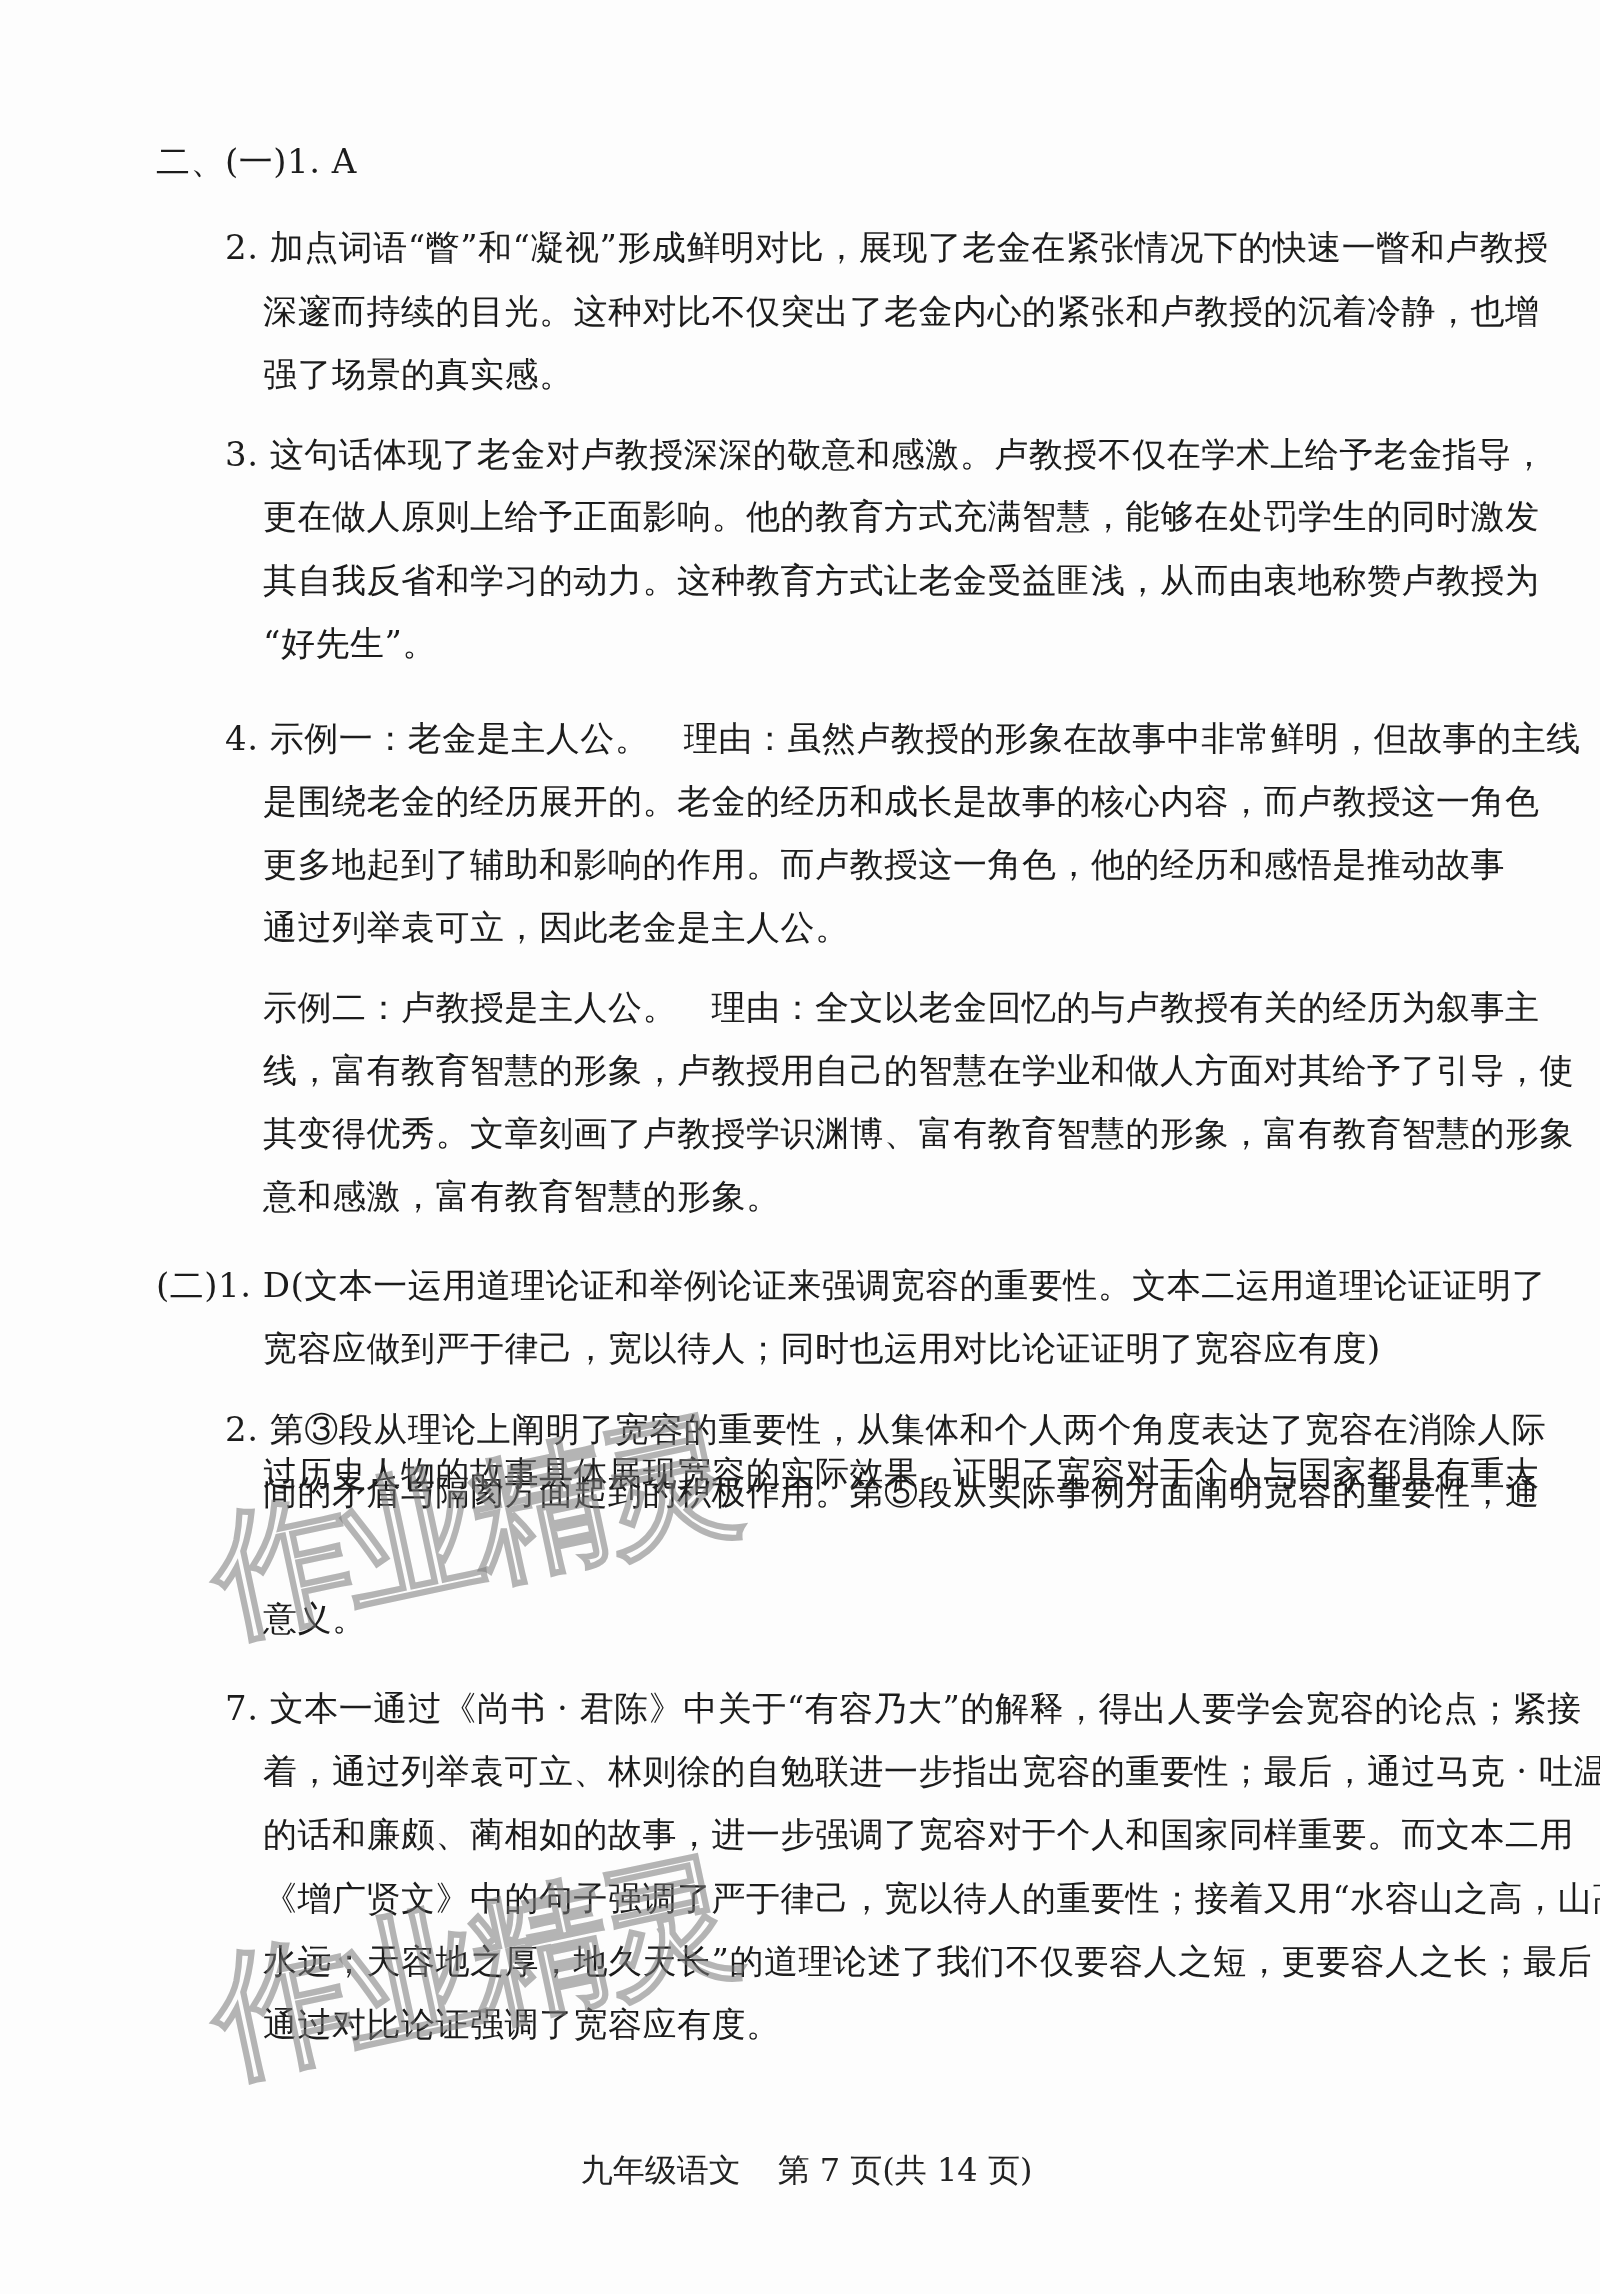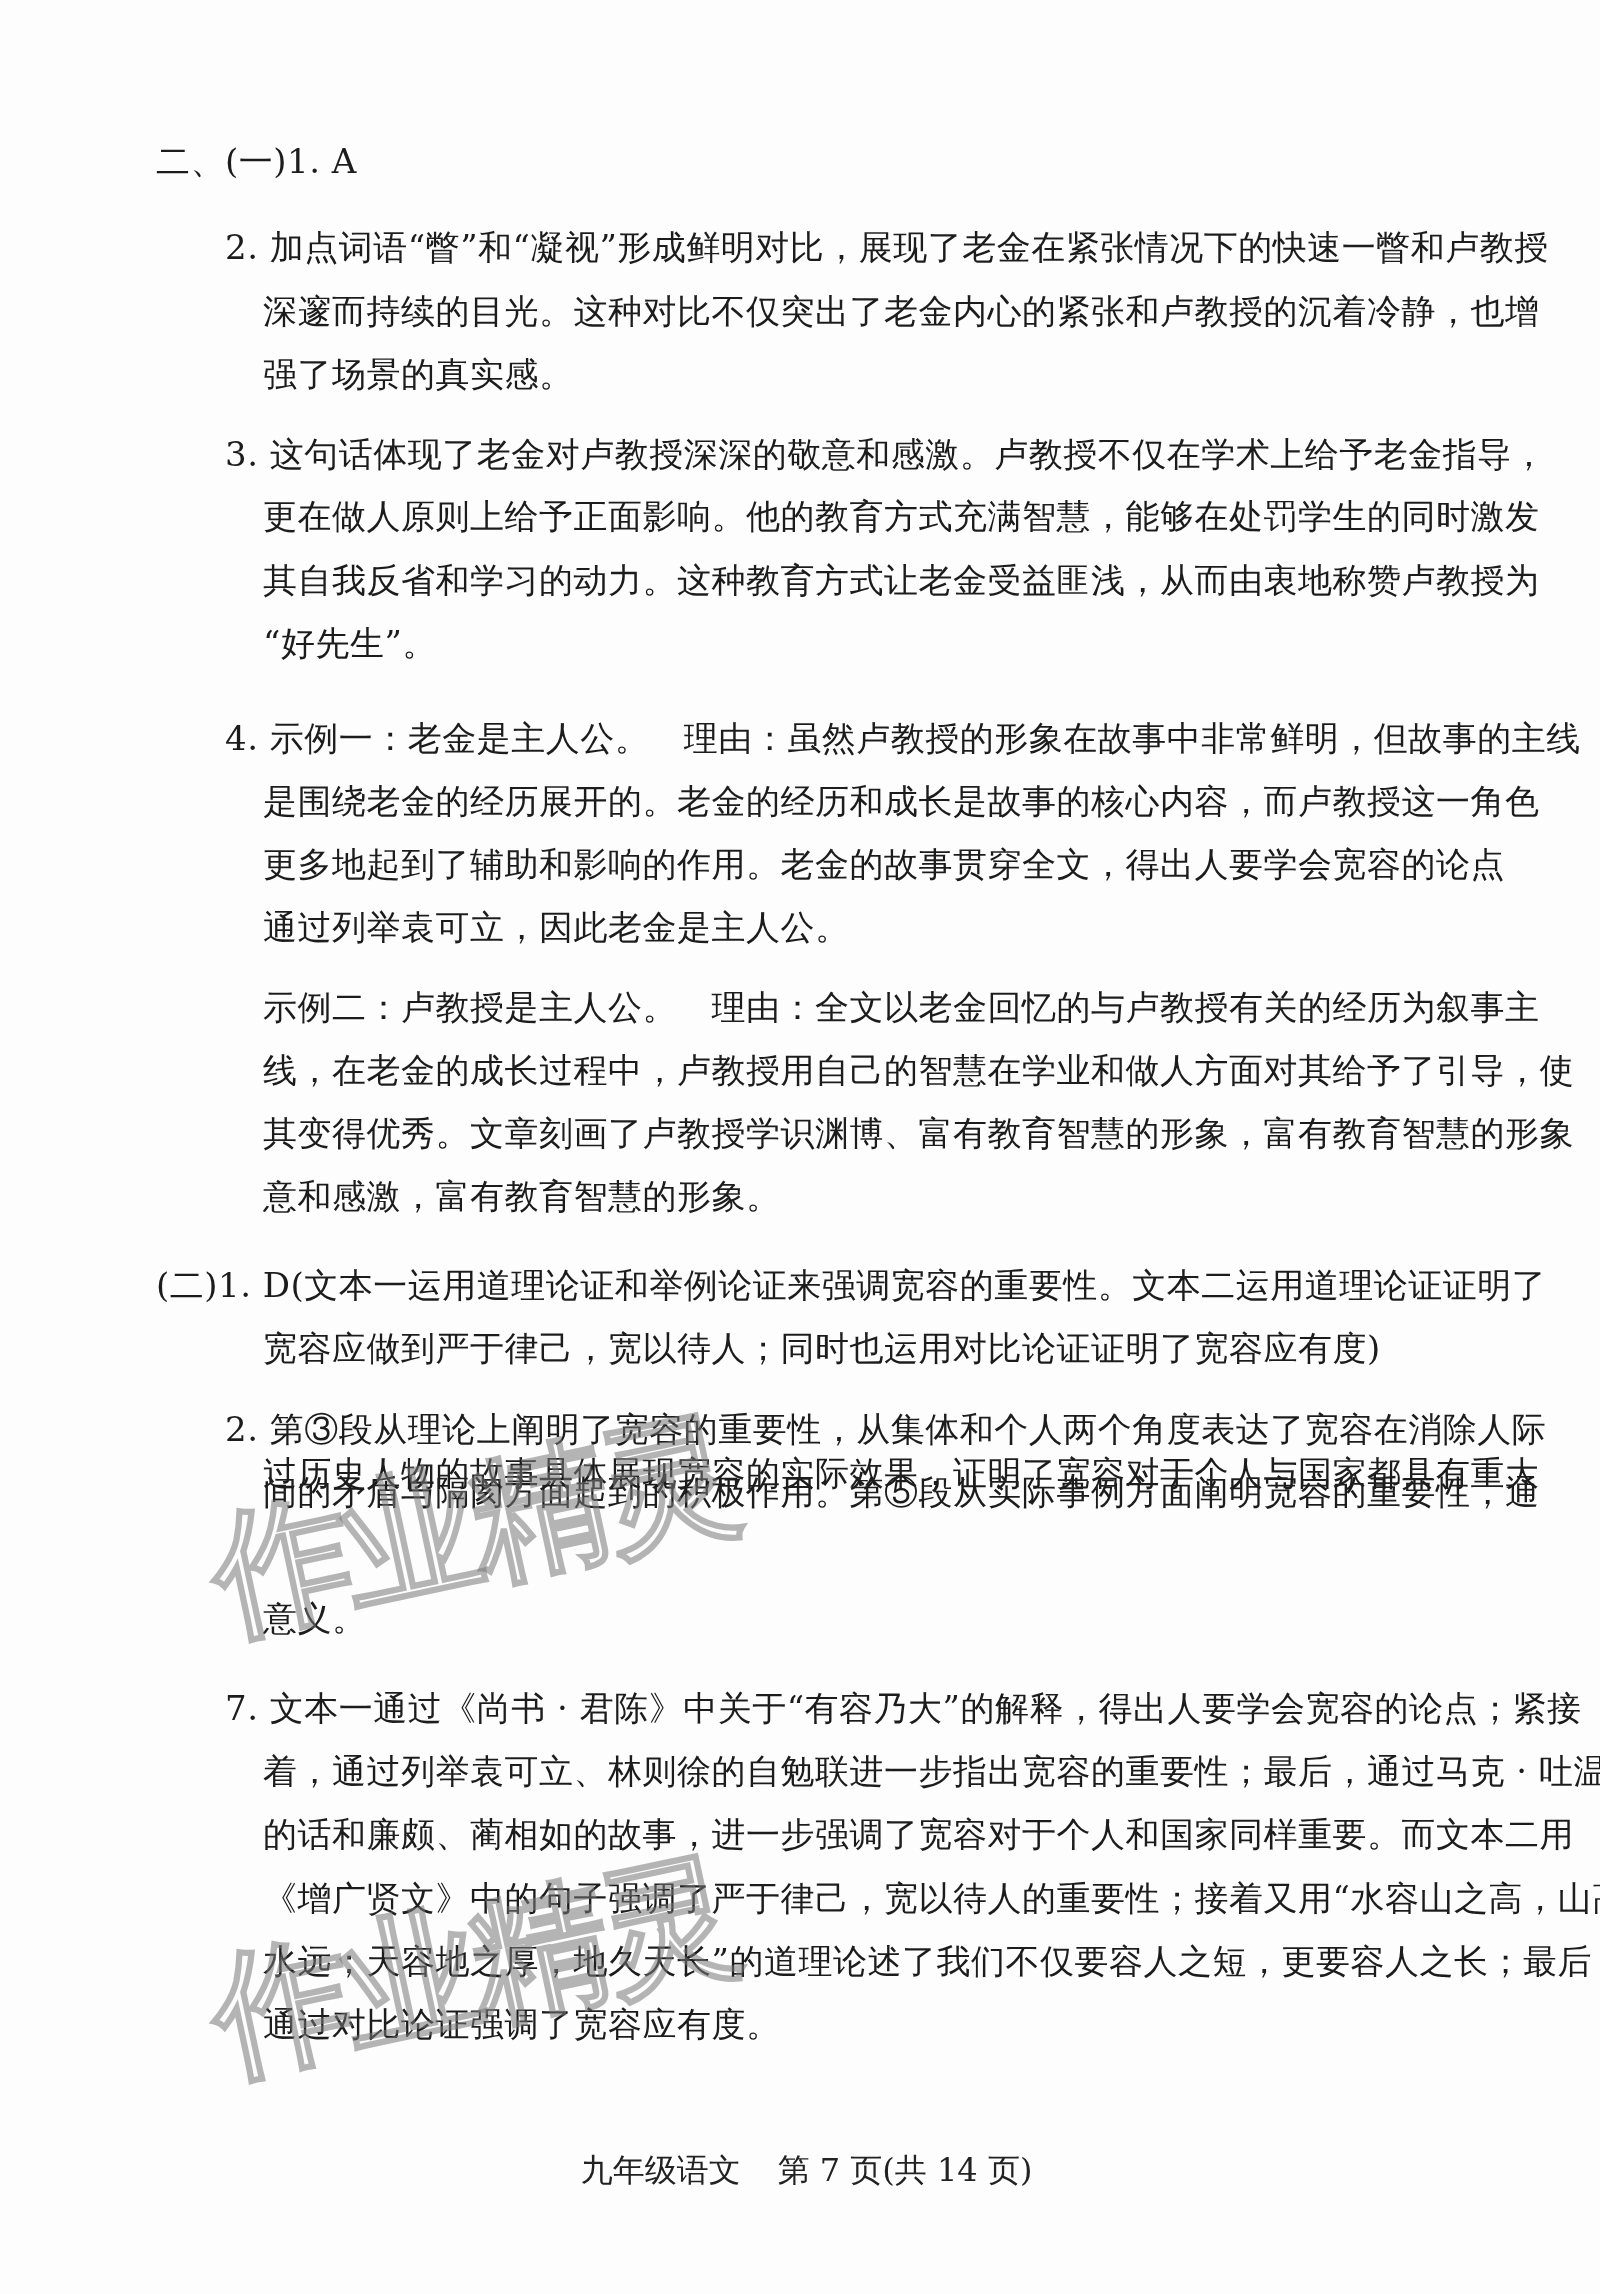--- a/index.html
+++ b/index.html
@@ -58,25 +58,25 @@
     <div class="line l2" style="top:289px">深邃而持续的目光。这种对比不仅突出了老金内心的紧张和卢教授的沉着冷静，也增</div>
     <div class="line l2" style="top:352px">强了场景的真实感。</div>
 
     <div class="line l1" style="top:432px">3. 这句话体现了老金对卢教授深深的敬意和感激。卢教授不仅在学术上给予老金指导，</div>
     <div class="line l2" style="top:494px">更在做人原则上给予正面影响。他的教育方式充满智慧，能够在处罚学生的同时激发</div>
     <div class="line l2" style="top:558px">其自我反省和学习的动力。这种教育方式让老金受益匪浅，从而由衷地称赞卢教授为</div>
     <div class="line l2" style="top:621px">“好先生”。</div>
 
     <div class="line l1" style="top:716px">4. 示例一：老金是主人公。　理由：虽然卢教授的形象在故事中非常鲜明，但故事的主线</div>
     <div class="line l2" style="top:779px">是围绕老金的经历展开的。老金的经历和成长是故事的核心内容，而卢教授这一角色</div>
-    <div class="line l2" style="top:842px">更多地起到了辅助和影响的作用。老金的故事贯穿全文，得出人要学会宽容的论点</div>
+    <div class="line l2" style="top:842px">更多地起到了辅助和影响的作用。而卢教授这一角色，他的经历和感悟是推动故事</div>
     <div class="line l2" style="top:905px">通过列举袁可立，因此老金是主人公。</div>
 
     <div class="line l2" style="top:985px">示例二：卢教授是主人公。　理由：全文以老金回忆的与卢教授有关的经历为叙事主</div>
-    <div class="line l2" style="top:1048px">线，在老金的成长过程中，卢教授用自己的智慧在学业和做人方面对其给予了引导，使</div>
+    <div class="line l2" style="top:1048px">线，富有教育智慧的形象，卢教授用自己的智慧在学业和做人方面对其给予了引导，使</div>
     <div class="line l2" style="top:1111px">其变得优秀。文章刻画了卢教授学识渊博、富有教育智慧的形象，富有教育智慧的形象</div>
     <div class="line l2" style="top:1174px">意和感激，富有教育智慧的形象。</div>
   </div>
 
   <div>
     <div class="line l1b" style="top:1263px">(二)1. D(文本一运用道理论证和举例论证来强调宽容的重要性。文本二运用道理论证证明了</div>
     <div class="line l2" style="top:1326px">宽容应做到严于律己，宽以待人；同时也运用对比论证证明了宽容应有度)</div>
 
     <div class="line l1" style="top:1407px">2. 第③段从理论上阐明了宽容的重要性，从集体和个人两个角度表达了宽容在消除人际</div>
     <div class="line l2" style="top:1470px">间的矛盾与隔阂方面起到的积极作用。第⑤段从实际事例方面阐明宽容的重要性，通</div>

